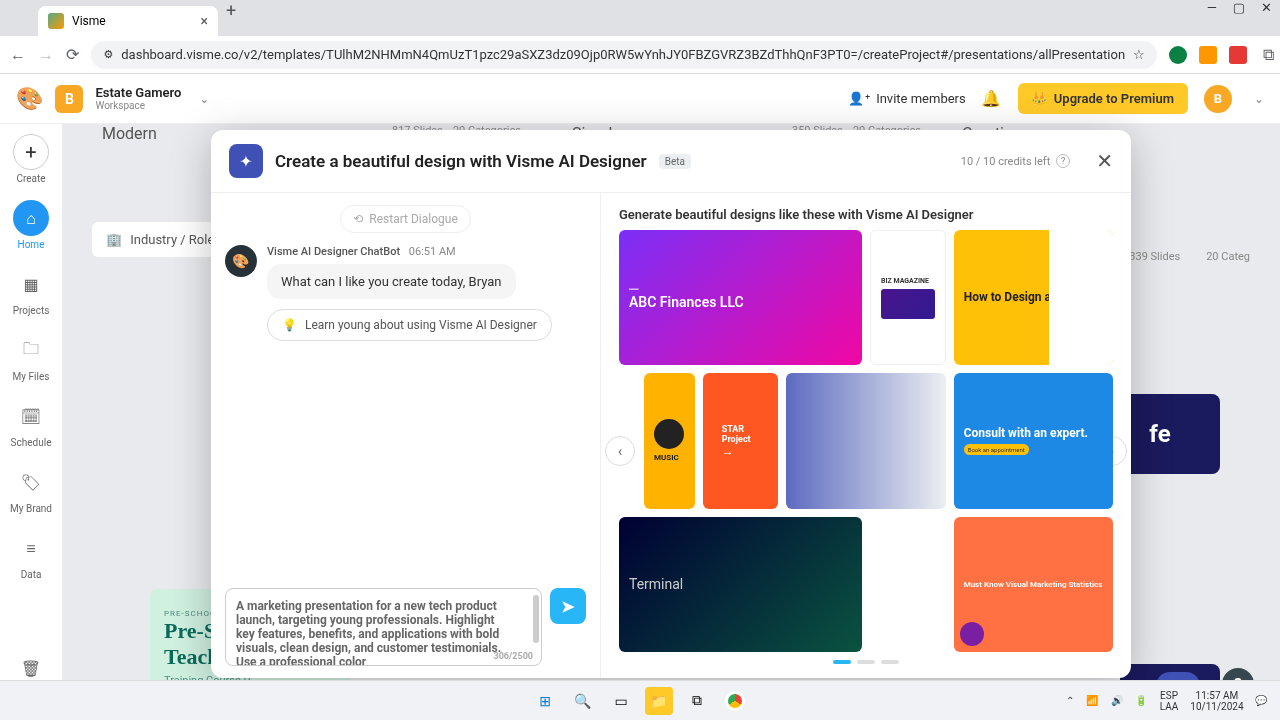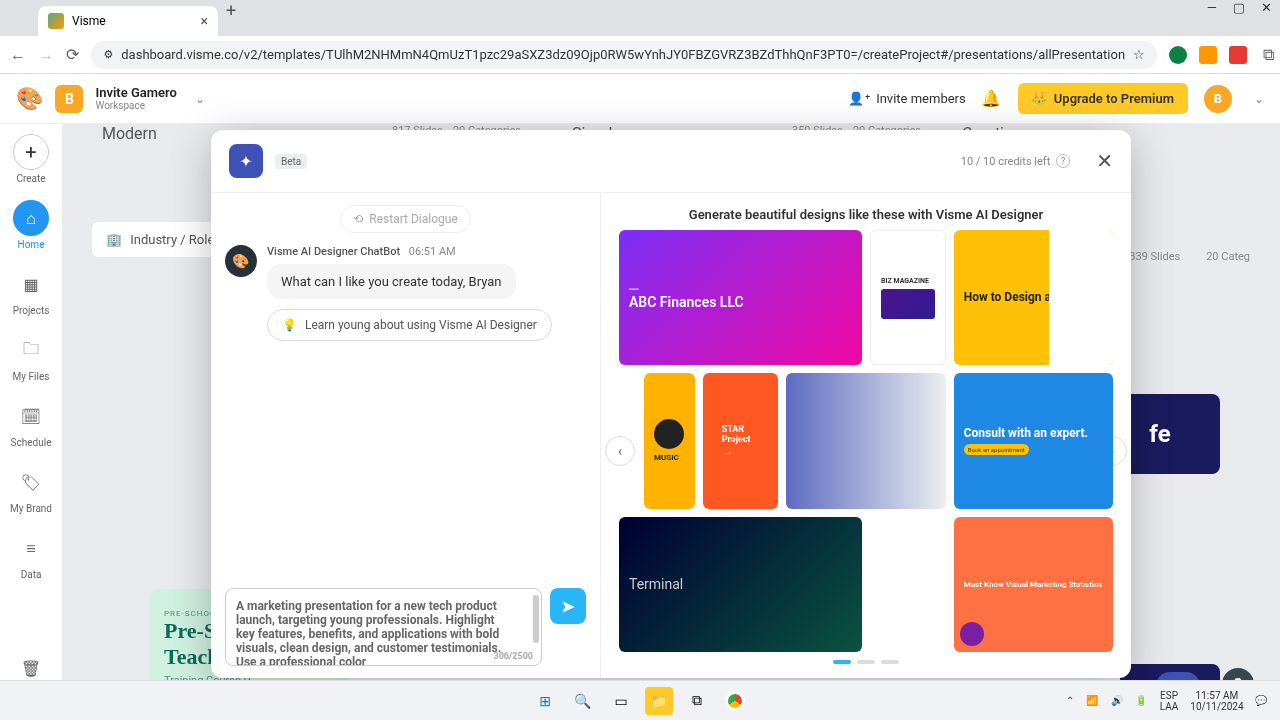--- a/index.html
+++ b/index.html
@@ -71,21 +71,21 @@
 .msg-bubble { background: #f5f5f5; border-radius: 14px; padding: 10px 14px; font-size: 13px; color: #333; margin-top: 6px; display: inline-block; }
 .learn-more { border: 1px solid #ddd; border-radius: 16px; padding: 8px 14px; font-size: 12px; color: #555; display: inline-flex; align-items: center; gap: 8px; margin-top: 10px; }
 
 .chat-input-wrap { margin-top: auto; display: flex; gap: 8px; align-items: flex-start; font-weight: bold; }
 .chat-input { flex: 1; border: 1px solid #ccc; border-radius: 8px; padding: 10px 28px 10px 10px; font-size: 12px; color: #666; height: 78px; position: relative; overflow: hidden; }
 .char-count { position: absolute; bottom: 4px; right: 8px; font-size: 9px; color: #aaa; }
 .input-scroll { position: absolute; right: 2px; top: 6px; width: 6px; height: 48px; background: #ccc; border-radius: 3px; }
 .send-btn { width: 36px; height: 36px; background: #29b6f6; border-radius: 8px; color: #fff; display: flex; align-items: center; justify-content: center; font-size: 16px; cursor: pointer; }
 
 .gallery-pane { flex: 1; padding: 14px 18px; display: flex; flex-direction: column; position: relative; }
-.gallery-title { font-size: 13px; font-weight: 600; color: #333; text-align: center; margin-bottom: 8px; }
+.gallery-title { font-size: 13px; font-weight: 600; color: #333; text-align: left; margin-bottom: 8px; }
 .gallery-grid { flex: 1; display: grid; grid-template-columns: repeat(6, 1fr); grid-template-rows: repeat(3, 1fr); gap: 8px; }
 .thumb { border-radius: 6px; display: flex; flex-direction: column; justify-content: center; padding: 10px; font-size: 9px; color: #fff; overflow: hidden; position: relative; }
 .t1 { grid-column: 1/4; background: linear-gradient(135deg,#7b2ff7,#f107a3); }
 .t1 .tt { font-size: 14px; font-weight: 600; }
 .t2 { grid-column: 4/5; background: #fff; border: 1px solid #eee; color: #333; }
 .t3 { grid-column: 5/7; background: #ffc107; color: #222; }
 .t3 .tt { font-size: 12px; font-weight: 700; line-height: 1.1; }
 .t4 { grid-column: 1/2; background: #ffb300; color: #222; margin-left: 25px; }
 .t5 { grid-column: 2/3; background: #ff5722; padding-left: 19px; }
 .t6 { grid-column: 3/5; background: linear-gradient(90deg,#5c6bc0,#eceff1); }
@@ -154,21 +154,21 @@
     <span class="ext-icon" style="background:#e53935"></span>
     <span class="nav-icon">⧉</span>
 
   </div>
 </div>
 
 <div class="app-header">
   <span class="logo-emoji">🎨</span>
   <span class="ws-badge">B</span>
   <div class="ws-info">
-    <span class="ws-name">Invite Gamero</span>
+    <span class="ws-name">Estate Gamero</span>
     <span class="ws-sub">Workspace</span>
   </div>
   <span class="ws-chev">⌄</span>
   <div class="header-right">
     <div class="invite">
       <span>👤⁺</span>
       <span>Invite members</span>
     </div>
     <span class="bell">🔔</span>
     <div class="upgrade-btn">
@@ -257,20 +257,21 @@
     <div class="bg-card right1">fe</div>
     <div class="bg-card right2">ds</div>
 
     <div class="float-up">⌃</div>
     <div class="float-help">?</div>
 
     <div class="overlay">
       <div class="dialog">
         <div class="dialog-header">
           <div class="ai-icon">✦</div>
+          <span class="dialog-title">Create a beautiful design with Visme AI Designer</span>
           <span class="beta">Beta</span>
           <div class="credits">
             <span>10 / 10 credits left</span>
             <span class="info-i">?</span>
           </div>
           <span class="dialog-close">✕</span>
         </div>
         <div class="dialog-body">
           <div class="chat-pane">
             <div class="restart">

